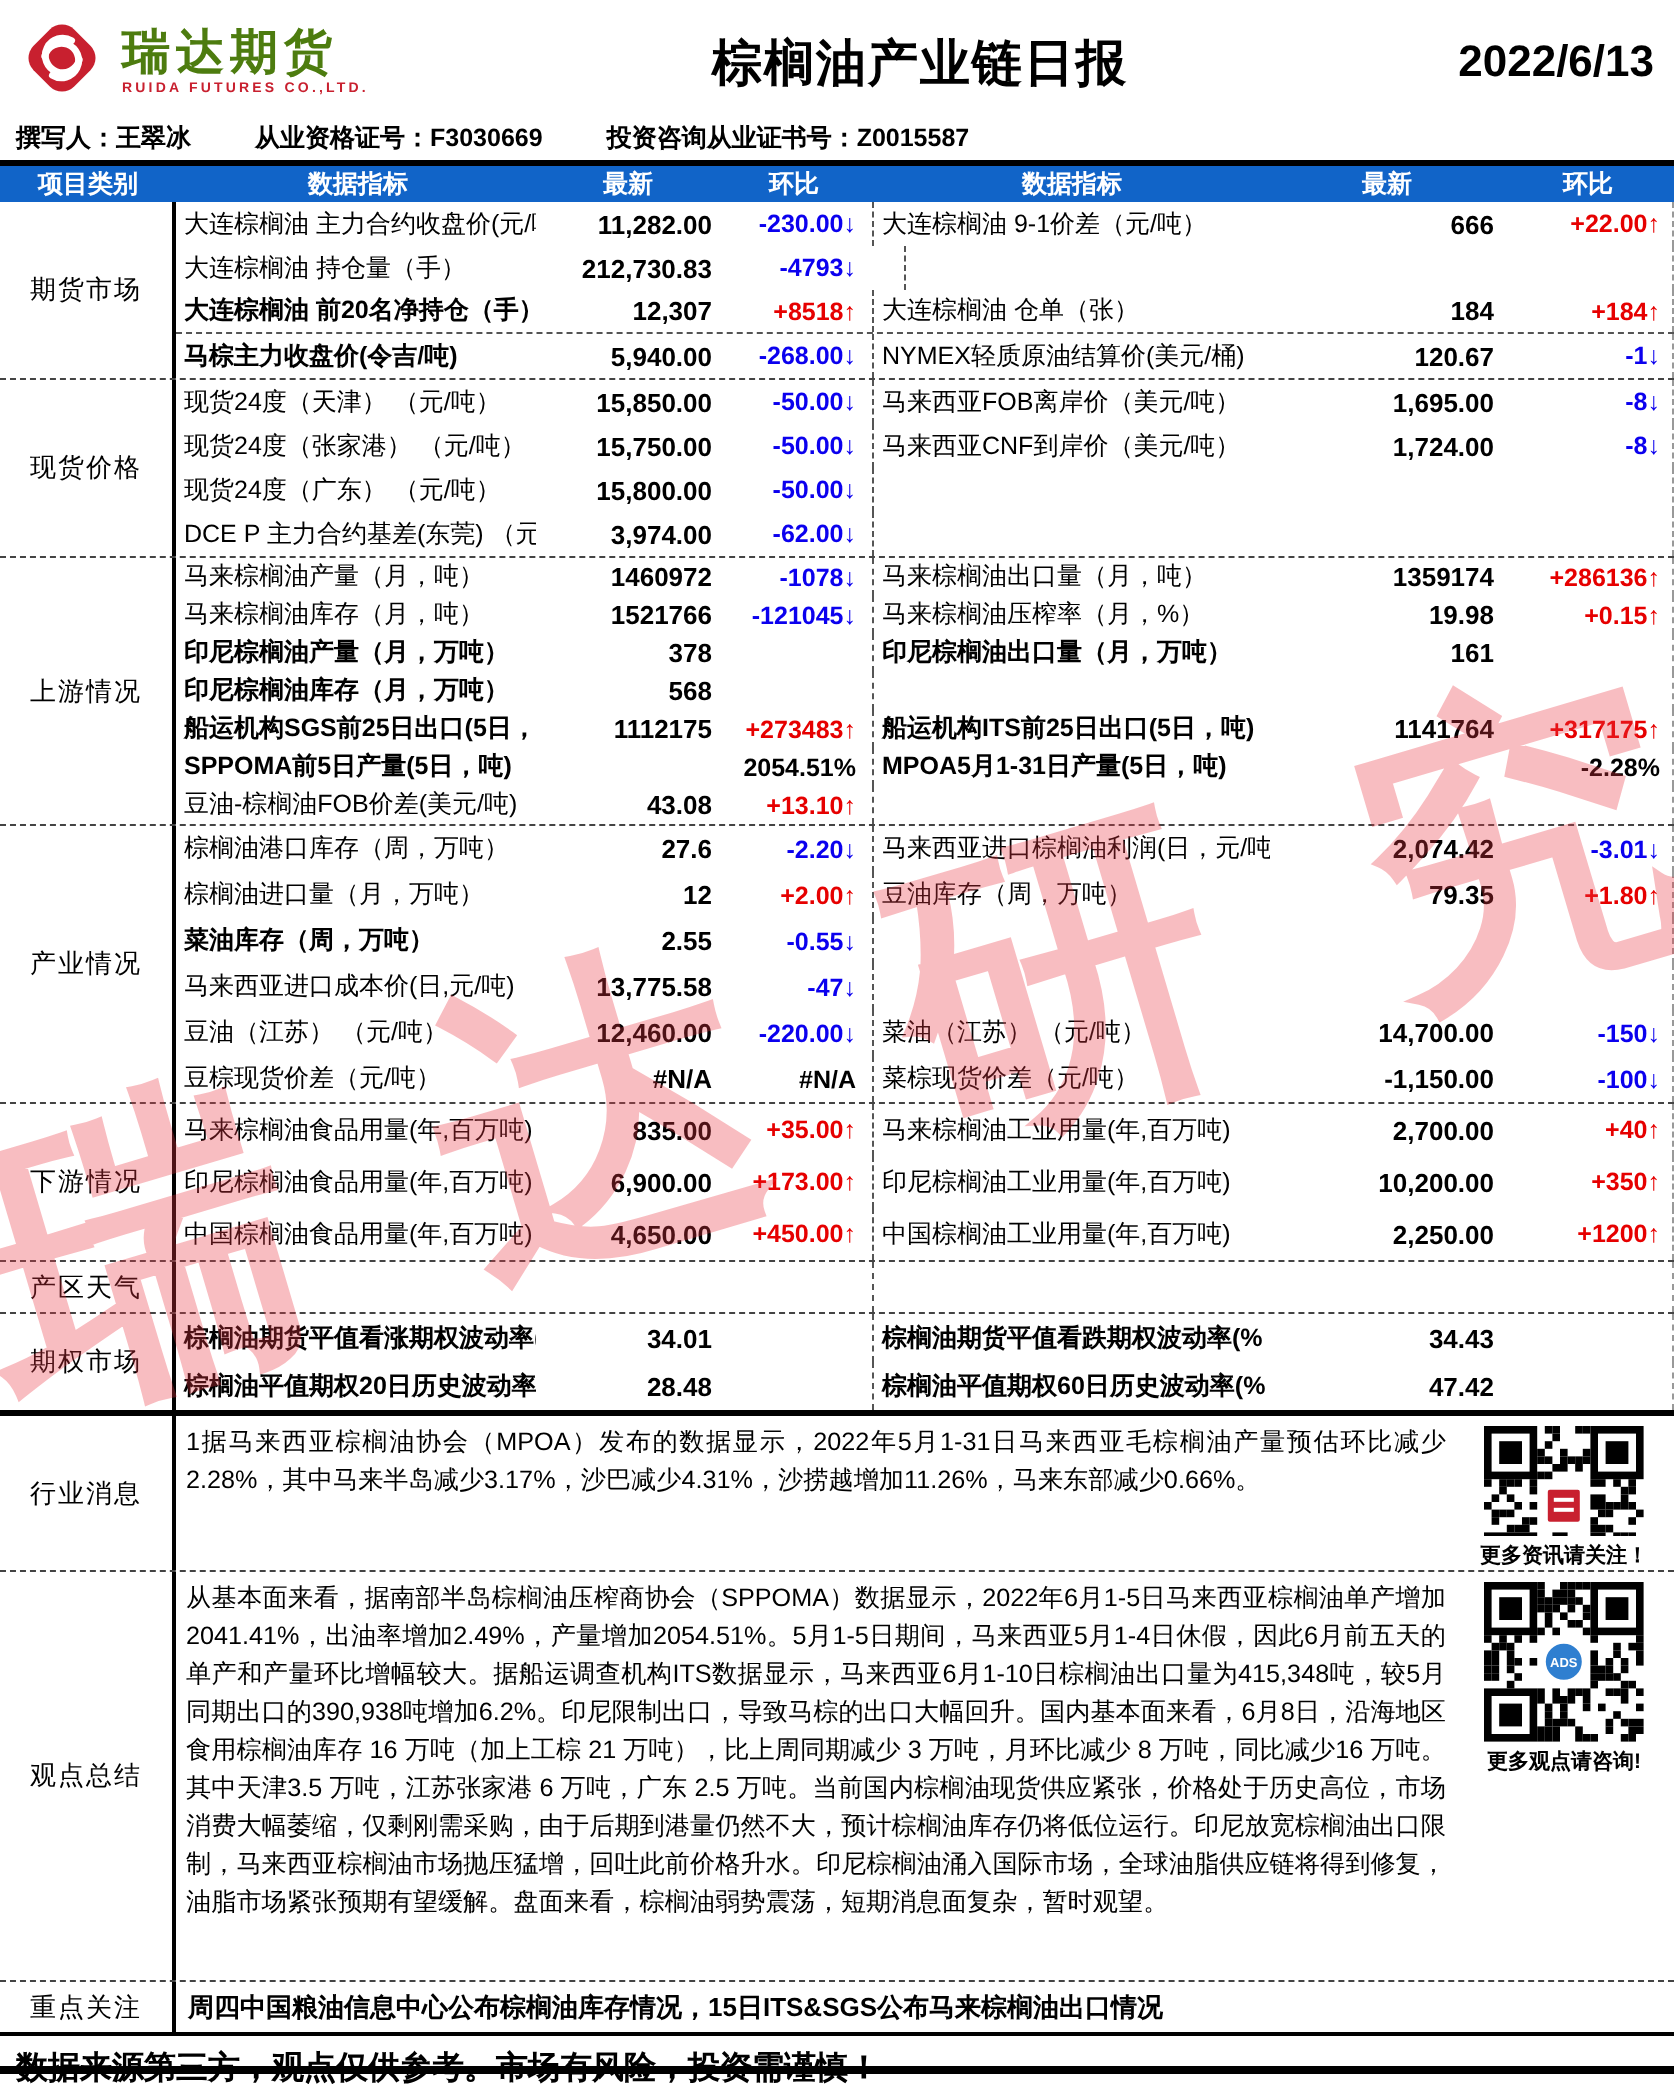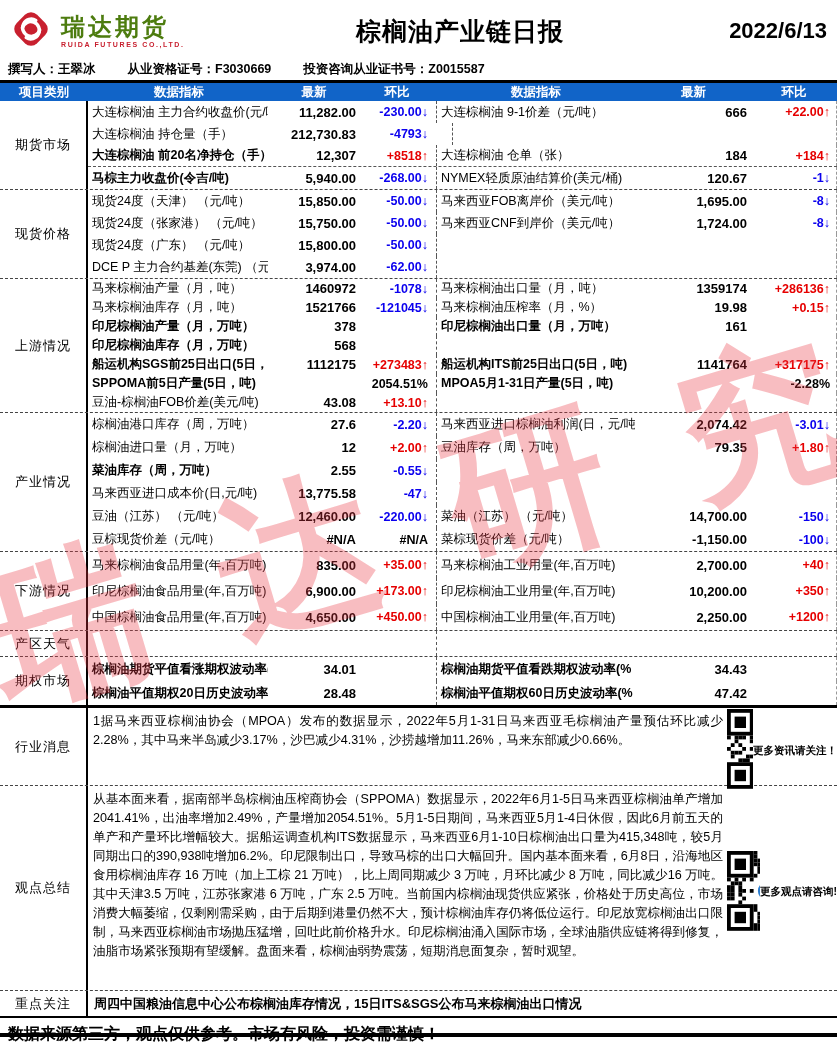--- a/index.html
+++ b/index.html
@@ -39,21 +39,21 @@
   .left .lab{width:180px;} .left .val{width:88px;} .left .chg{width:76px; padding-right:4px;}
   .right .lab{width:198px;} .right .val{width:112px;} .right .chg{flex:1; padding-right:6px;}
   .val { text-align:right; font-weight:bold; font-size:13px; white-space:nowrap; }
   .chg { text-align:right; font-weight:bold; font-size:12.5px; white-space:nowrap; }
   .up{color:#e60000;} .down{color:#0b00ee;} .flat{color:#000;}
   .b{font-weight:bold;}
 
   
   .tsec { display:flex; border-bottom:1px dashed #444; }
   .tsec .content { flex:1; padding:4px 4px 2px 5px; font-size:12.6px; line-height:19px; text-align:justify; overflow:hidden; }
-  .qr-rail { width:110px; display:flex; flex-direction:row; align-items:center; padding-top:5px; }
+  .qr-rail { width:110px; display:flex; flex-direction:column; align-items:center; padding-top:5px; }
   .qr-cap { font-size:10.5px; font-weight:bold; margin-top:3px; white-space:nowrap; }
 
   
   .focus-row { display:flex; border-bottom:2px solid #000; height:27px; }
   .focus-text { flex:1; display:flex; align-items:center; padding-left:6px; font-size:13px; font-weight:bold; white-space:nowrap; overflow:hidden; }
   .disclaimer { padding:6px 8px 0; font-size:16px; font-weight:bold; }
   .bottom-bar { position:absolute; left:0; right:0; top:1033px; height:4px; background:#000; }
 
   
   .watermark { position:absolute; left:-20px; top:520px; font-size:160px; font-weight:bold;

